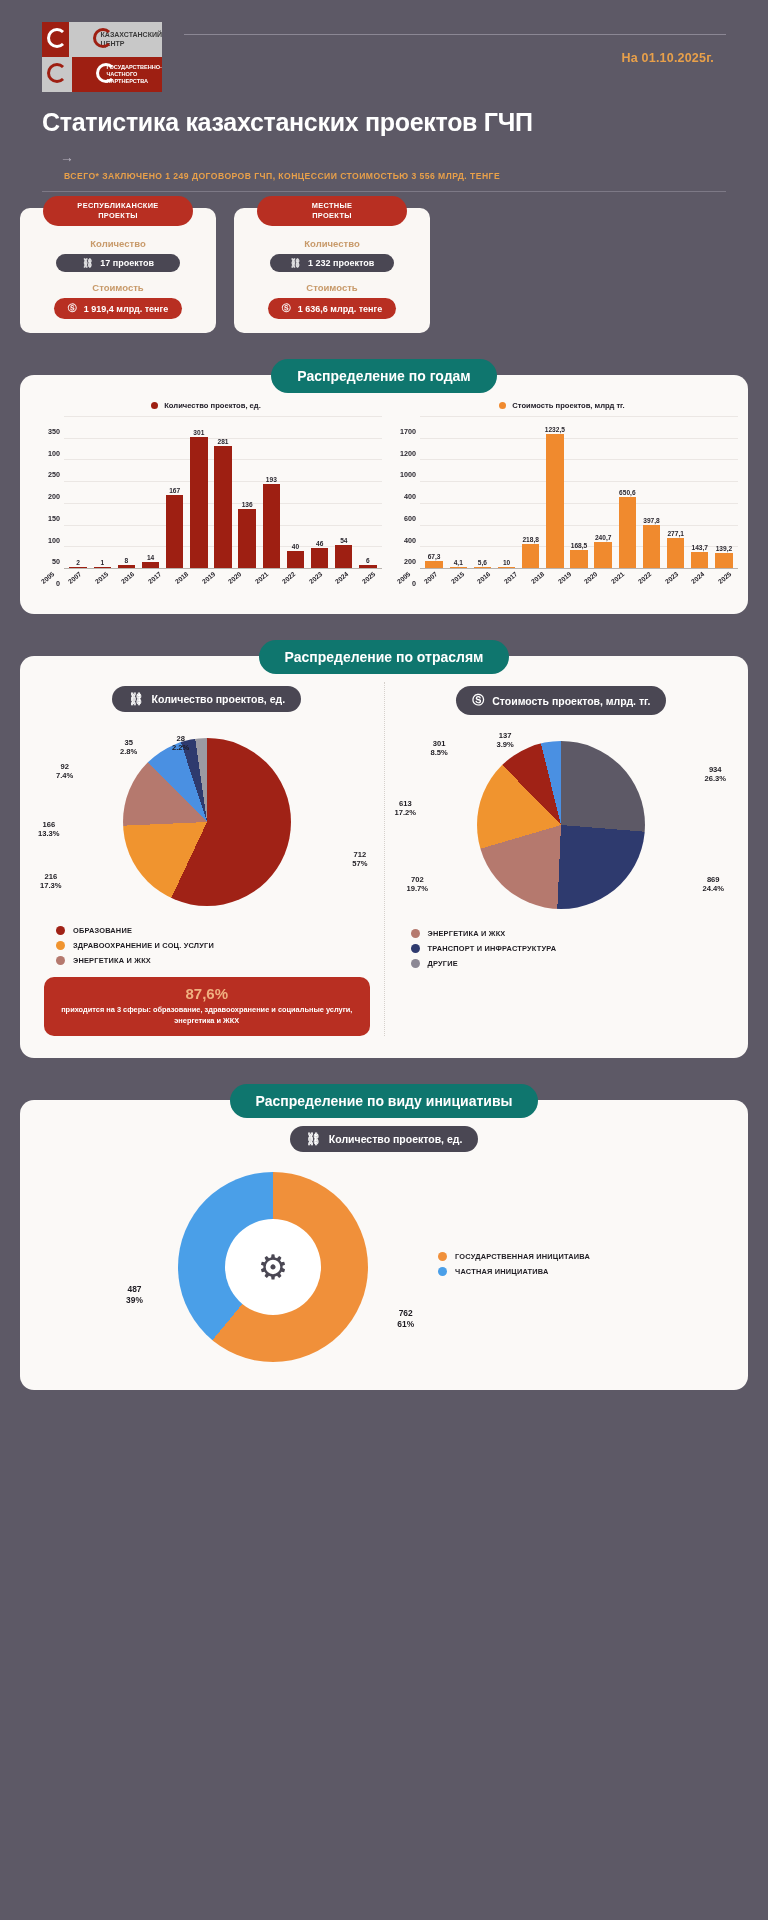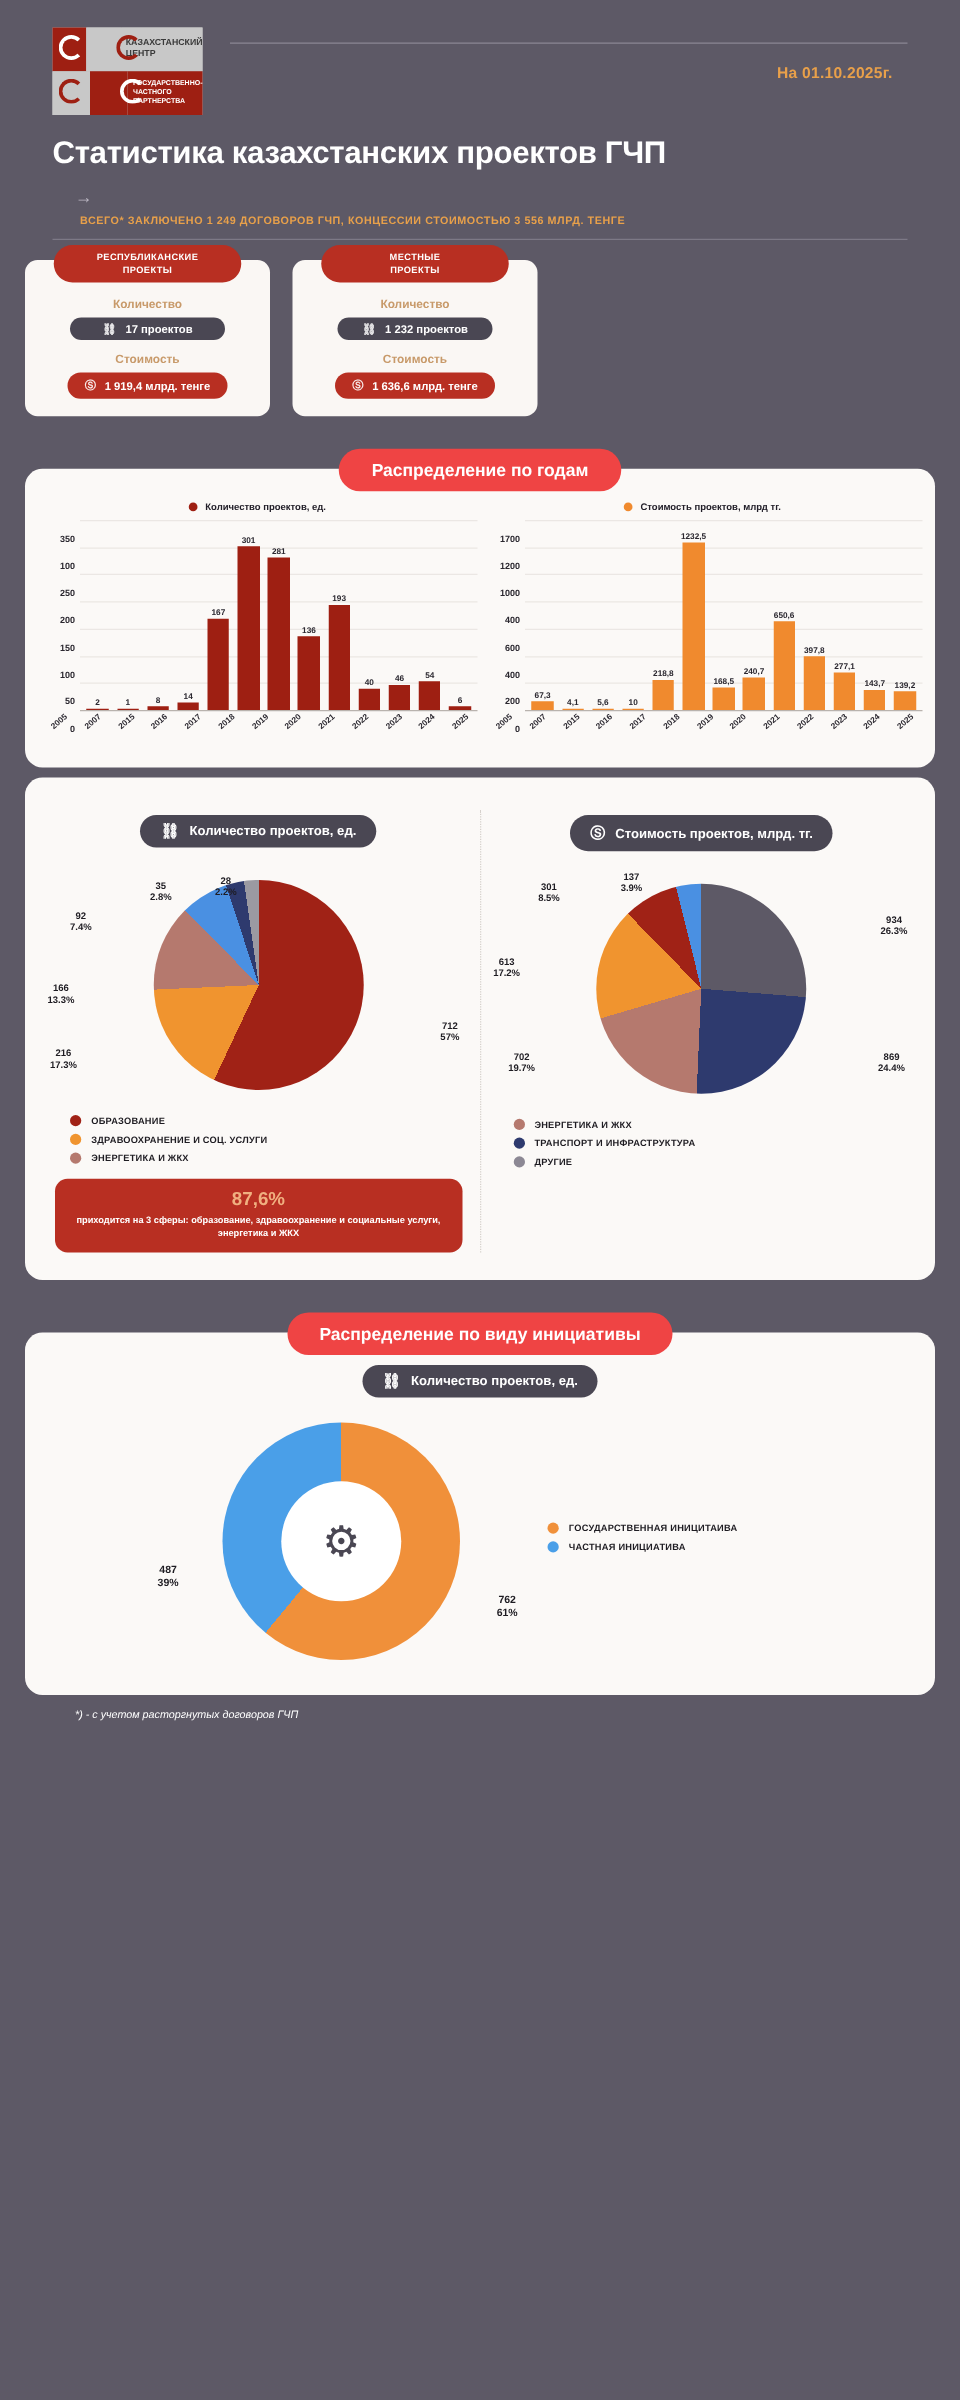--- a/index.html
+++ b/index.html
@@ -53,21 +53,21 @@
   .card-lab { color: #c89a6a; font-size: 9.5px; font-weight: bold; margin-top: 10px; }
   .pill { margin-top: 5px; border-radius: 14px; padding: 4px 14px; display: flex;
           align-items: center; gap: 7px; font-size: 9px; font-weight: bold; min-width: 124px;
           justify-content: center; }
   .pill.dark { background: #4a4753; color: #fff; }
   .pill.red  { background: #b82f22; color: #fff; }
   .pill .ic { font-size: 9px; opacity: .9; }
 
   
   .section { margin: 26px 0 0 0; position: relative; }
-  .sec-title { background: #ef4444; color: #fff; font-weight: bold; font-size: 14px;
+  .sec-title { background: #0f766e; color: #fff; font-weight: bold; font-size: 14px;
                border-radius: 20px; padding: 9px 26px; text-align: center;
                width: max-content; margin: 0 auto; position: relative; z-index: 3; }
   .panel { background: #fbf9f7; border-radius: 14px; margin-top: -18px; padding: 26px 10px 12px 10px;
            position: relative; z-index: 1; }
 
   
   .bars-row { display: flex; gap: 4px; }
   .bar-block { flex: 1; }
   .legend-row { display: flex; align-items: center; justify-content: center; gap: 6px;
                 font-size: 7.6px; font-weight: bold; color: #23202a; margin-bottom: 6px; }
@@ -447,20 +447,21 @@
               <div class="xcol">
                 <span class="xlab">2025</span>
               </div>
             </div>
         </div>
       </div>
     </div>
   </div>
 
   <div class="section">
+    <div class="sec-title">Распределение по отраслям</div>
     <div class="panel" style="padding-bottom:22px">
       <div class="pies-row">
         <div class="pie-col left">
           <div class="chip">
             <span class="ic">⛓</span>
             <span>Количество проектов, ед.</span>
           </div>
           <div class="pie-wrap">
             <div class="pie" id="pie0" style="background: conic-gradient(rgb(160, 34, 22) 0deg, rgb(160, 34, 22) 205.22deg, rgb(240, 148, 47) 205.22deg, rgb(240, 148, 47) 267.48deg, rgb(181, 121, 110) 267.48deg, rgb(181, 121, 110) 315.32deg, rgb(74, 144, 226) 315.32deg, rgb(74, 144, 226) 341.84deg, rgb(46, 58, 110) 341.84deg, rgb(46, 58, 110) 351.93deg, rgb(155, 154, 162) 351.93deg, rgb(155, 154, 162) 360deg);"></div>
             <div class="plab" style="left:18px;top:40px"><span>92</span><br><span>7.4%</span></div>
@@ -546,14 +547,13 @@
           </div>
           <div class="leg-item">
             <span class="leg-sq" style="background:#4a9fe8"></span>
             <span class="leg-tx">ЧАСТНАЯ ИНИЦИАТИВА</span>
           </div>
         </div>
       </div>
     </div>
   </div>
 
-  <div class="footer-note">*) - с учетом расторгнутых договоров ГЧП</div>
 </div>
 
 </body></html>

